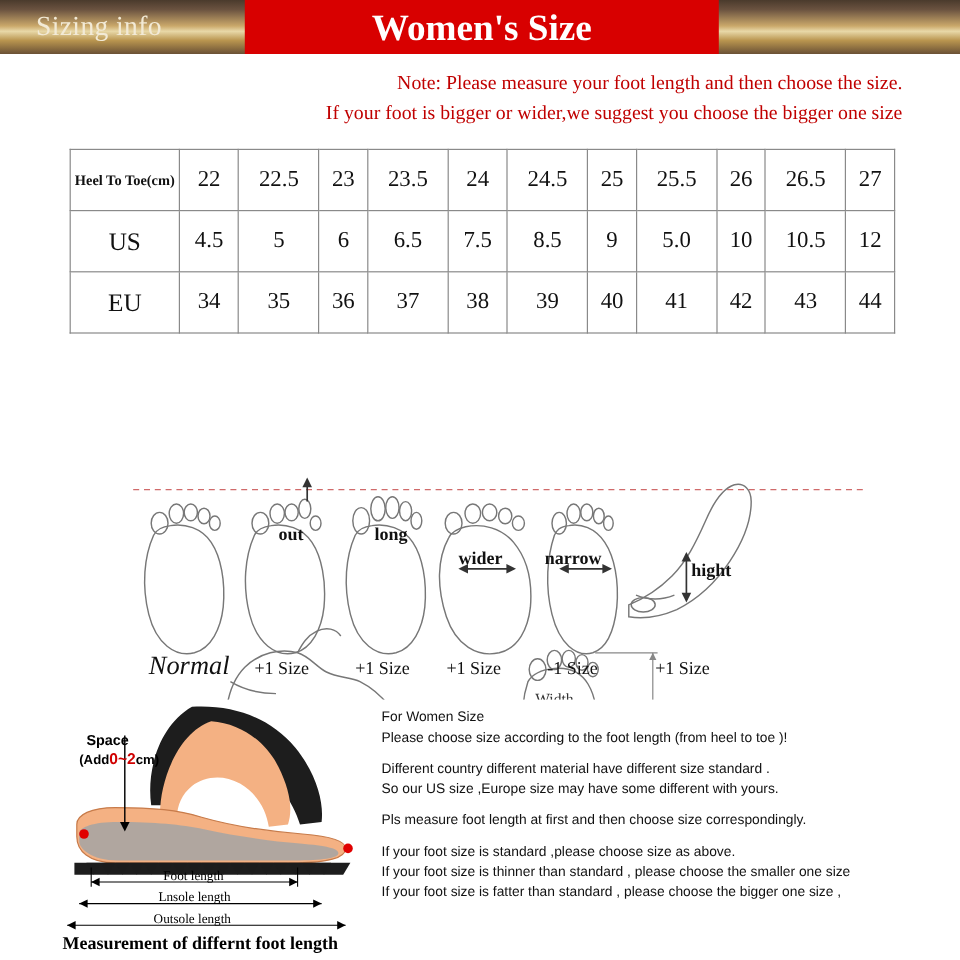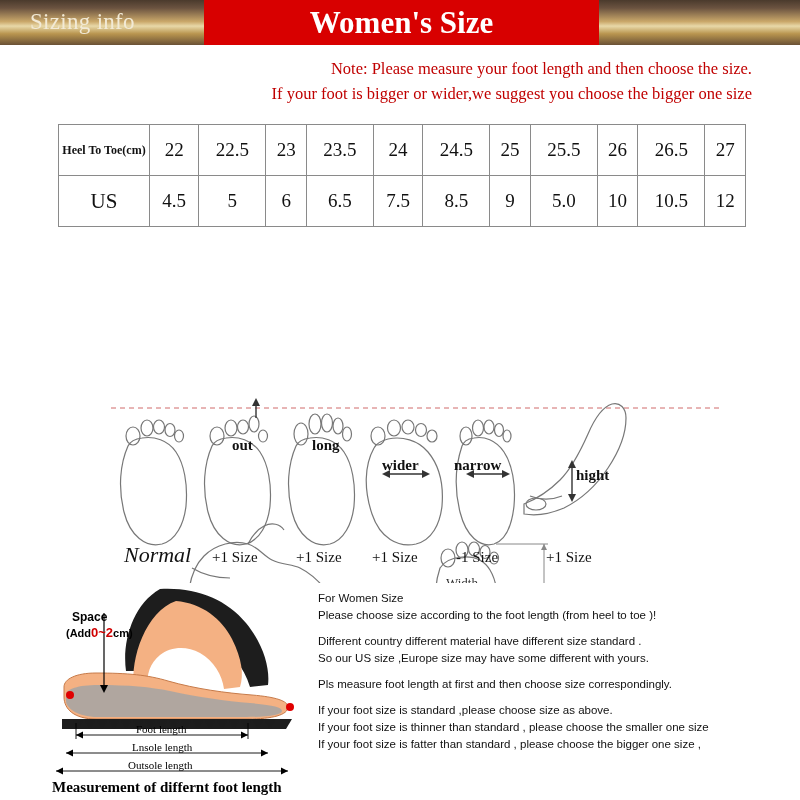--- a/index.html
+++ b/index.html
@@ -148,20 +148,34 @@
     <td>6</td>
     <td>6.5</td>
     <td>7.5</td>
     <td>8.5</td>
     <td>9</td>
     <td>5.0</td>
     <td>10</td>
     <td>10.5</td>
     <td>12</td>
   </tr>
+  <tr>
+    <td class="rowhead">EU</td>
+    <td>34</td>
+    <td>35</td>
+    <td>36</td>
+    <td>37</td>
+    <td>38</td>
+    <td>39</td>
+    <td>40</td>
+    <td>41</td>
+    <td>42</td>
+    <td>43</td>
+    <td>44</td>
+  </tr>
 </tbody>
   </table>
 
 <div class="diagrams">
   <svg width="800" height="320" viewBox="0 0 800 320">
 
     <g fill="none" stroke="#777" stroke-width="1.2">
       <path d="M172 352 C170 320 176 300 188 288 C200 276 218 272 232 276 C242 279 248 288 256 292 C266 297 276 296 284 300
                C296 306 306 316 314 328 C320 337 322 346 320 352 Z"></path>
       <path d="M232 276 C236 268 240 262 248 258 C256 254 264 256 268 262"></path>

